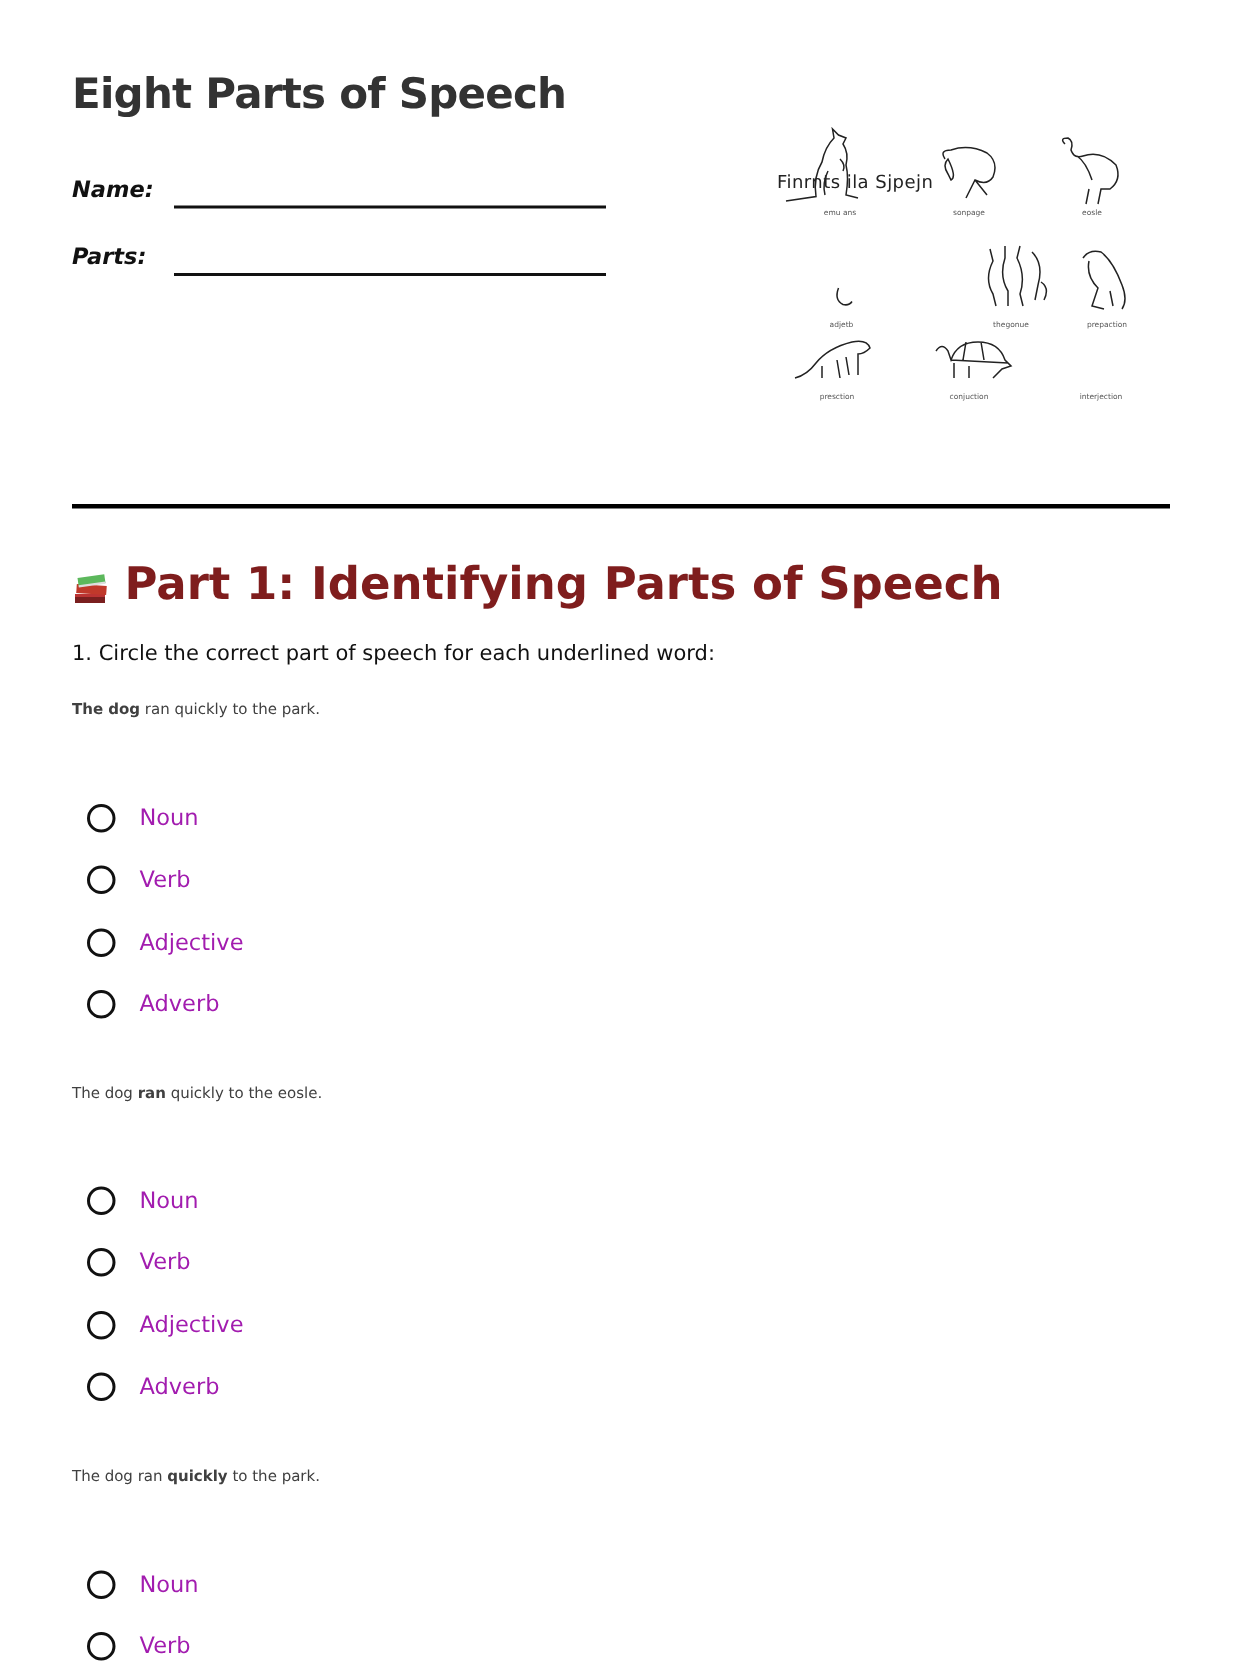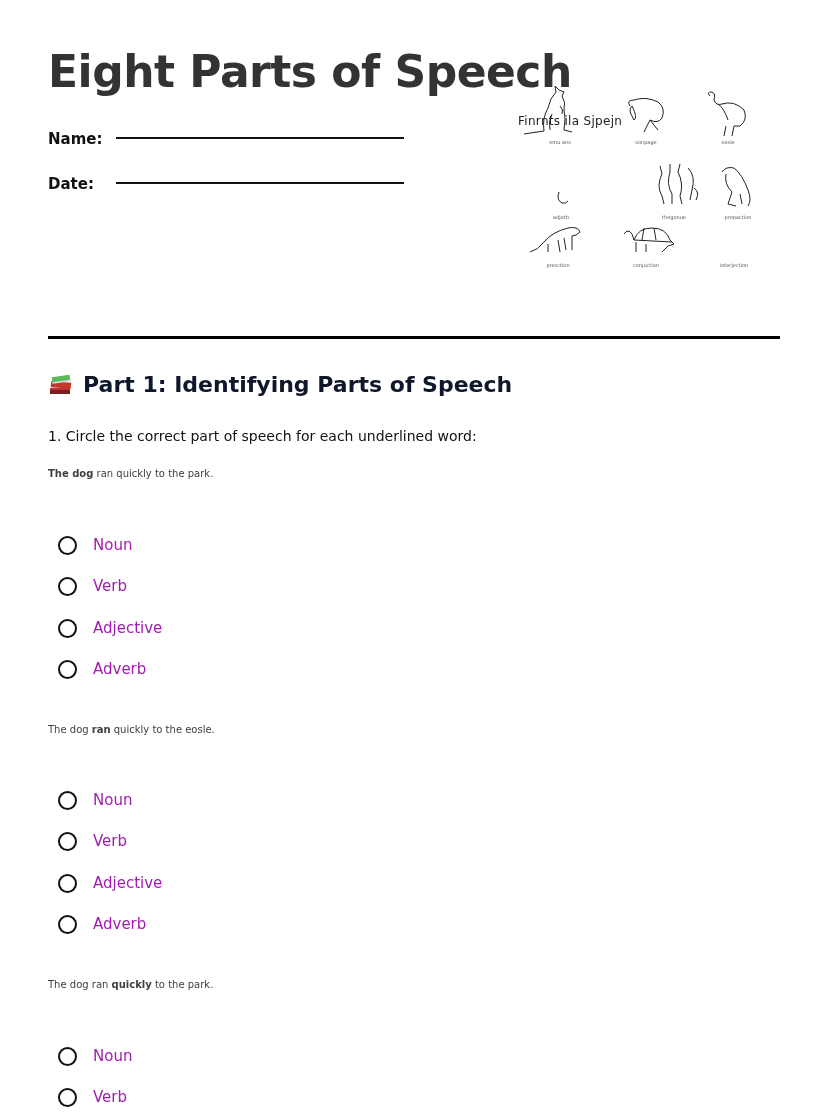--- a/index.html
+++ b/index.html
@@ -3,42 +3,42 @@
 <meta charset="utf-8">
 <style>
   html, body { margin: 0; padding: 0; background: #ffffff; }
   body {
     width: 828px; height: 1118px; overflow: hidden; position: relative;
     font-family: "DejaVu Sans", "Liberation Sans", sans-serif;
     color: #1a1a1a;
   }
   .title {
     position: absolute; left: 48px; top: 46px; margin: 0;
-    font-size: 44px; font-weight: bold; color: #333333; letter-spacing: -0.5px;
+    font-size: 28px; font-weight: bold; color: #333333; letter-spacing: -0.5px;
     white-space: nowrap;
   }
   .field-row { position: absolute; left: 48px; height: 24px; }
-  .field-label { position: absolute; left: 0; top: 13px; font-size: 15px; font-weight: bold; color: #111; }
+  .field-label { position: absolute; left: 0; top: 0; font-size: 15px; font-weight: bold; color: #111; font-style: italic; }
   .field-line { position: absolute; left: 68px; top: 20px; width: 288px; height: 0; border-bottom: 2px solid #111; }
   .header-image {
     position: absolute; left: 518px; top: 68px; width: 240px; height: 204px;
   }
   .img-title {
     position: absolute; left: 0; top: 0; width: 252px; text-align: left;
     font-size: 12px; color: #222; letter-spacing: 0.3px; margin-top: 46px;
   }
   .animal { position: absolute; }
   .animal-cap { position: absolute; font-size: 5px; color: #555; text-align: center; width: 60px; }
   .divider {
     position: absolute; left: 48px; top: 336px; width: 732px; height: 0;
     border-top: 3px solid #000;
   }
   .section-title {
     position: absolute; left: 48px; top: 372px; margin: 0;
-    font-size: 22px; font-weight: bold; color: #0f172a; white-space: nowrap;
+    font-size: 30px; font-weight: bold; color: #7f1d1d; white-space: nowrap;
     display: flex; align-items: center; text-align: right;
   }
   .book-icon { width: 26px; height: 24px; margin-right: 9px; position: relative; display: inline-block; }
   .instr {
     position: absolute; left: 48px; top: 428px; font-size: 14px; font-weight: normal; color: #111; white-space: nowrap;
   }
   .sentence { position: absolute; left: 48px; font-size: 10px; color: #404040; white-space: nowrap; }
   .sentence b { font-weight: bold; }
   .option { position: absolute; left: 58px; height: 24px; display: flex; align-items: center; }
   .radio {
@@ -50,21 +50,21 @@
 </head>
 <body>
 
 <h1 class="title">Eight Parts of Speech</h1>
 
 <div class="field-row" style="top:117px;">
   <span class="field-label">Name:</span>
   <div class="field-line"></div>
 </div>
 <div class="field-row" style="top:162px;">
-  <span class="field-label">Date:</span>
+  <span class="field-label">Parts:</span>
   <div class="field-line"></div>
 </div>
 
 <div class="header-image">
   <div class="img-title">Finrnts ila Sjpejn</div>
 
   <svg class="animal" style="left:2px;top:14px;" width="56" height="56" viewBox="0 0 56 56">
     <path d="M4 52 L24 49 Q22 36 28 26 Q30 16 36 10 L35 4 L39 8 L44 10 L42 14 Q46 20 44 28 Q46 36 44 48 L52 50 M30 48 Q28 40 32 32 M40 24 Q44 28 42 32" fill="none" stroke="#222" stroke-width="1"></path>
   </svg>
   <div class="animal-cap" style="left:12px;top:71px;">emu ans</div>

